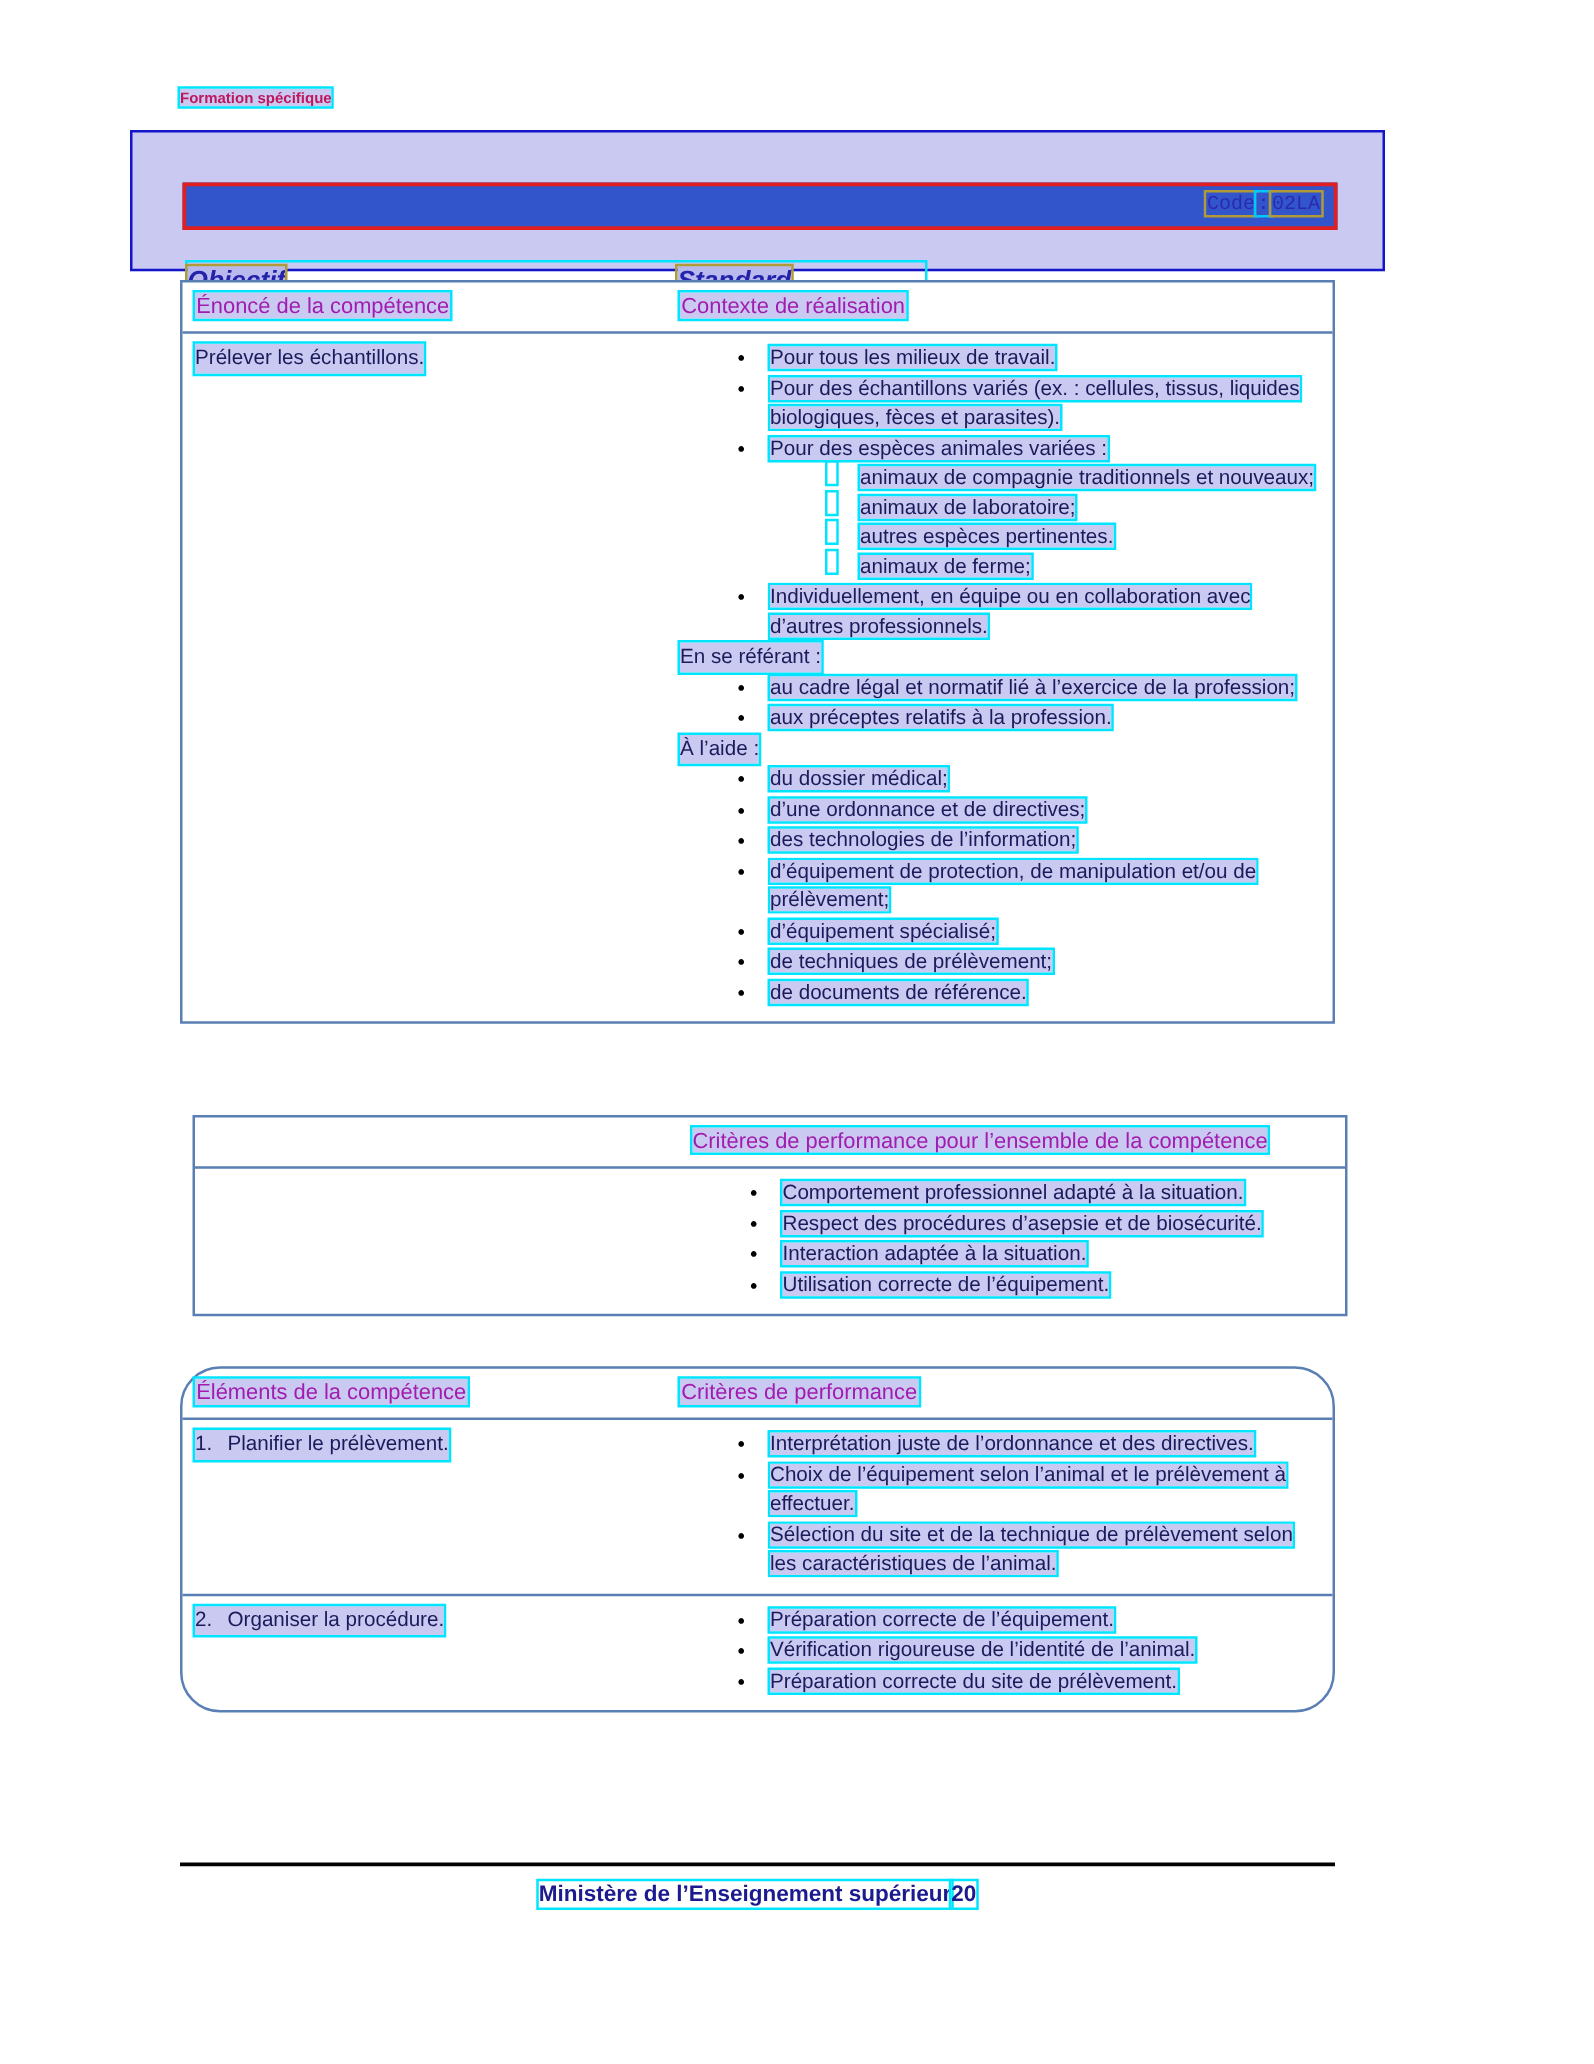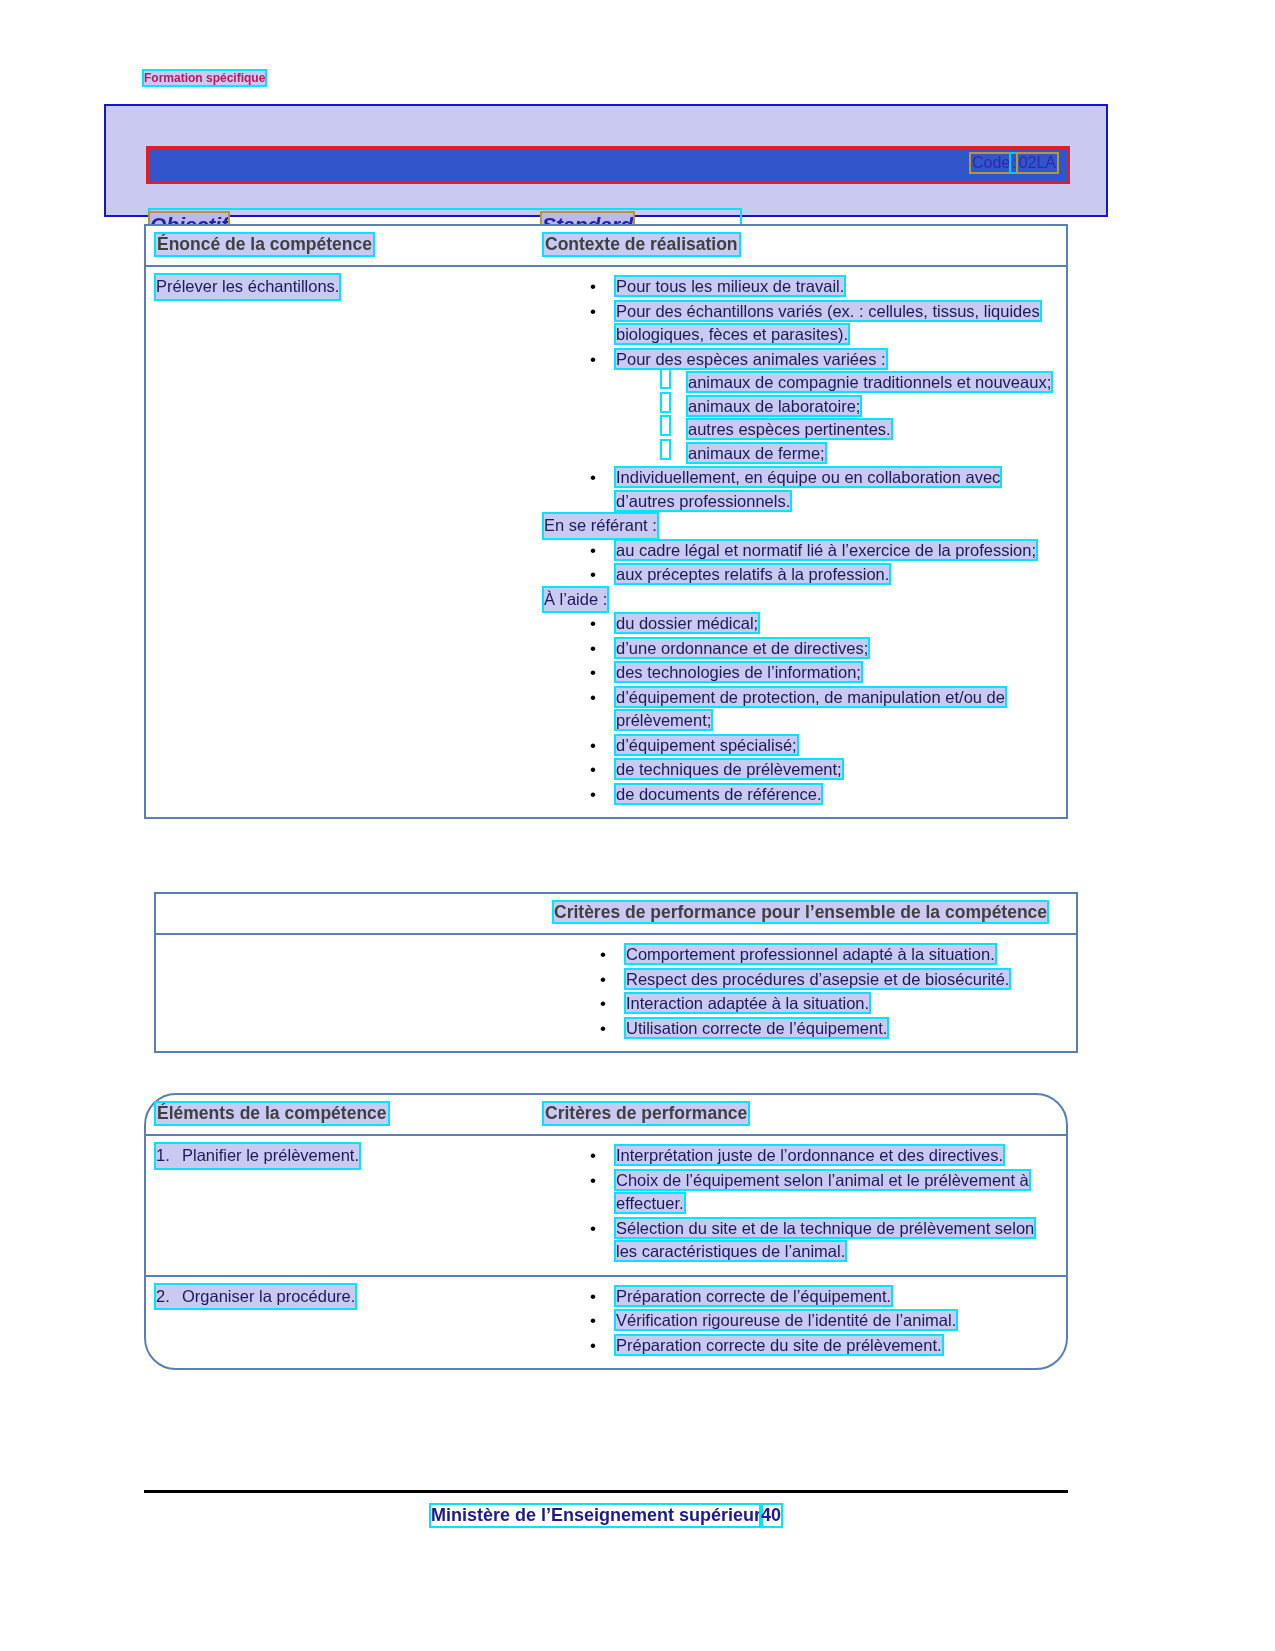--- a/index.html
+++ b/index.html
@@ -51,20 +51,21 @@
     border:2px solid #1414c8;
     box-sizing:border-box;
   }
   .banner-bar{
     position:absolute;
     left:40px; top:40px;
     width:924px; height:38px;
     background:#3355cc;
     border:3px solid #e02020;
     box-sizing:border-box;
+    font-family:Liberation Mono, monospace;
   }
   .code-wrap{
     position:absolute;
     right:10px; top:5px;
     font-size:16px;
     color:#2c2ca8;
     white-space:nowrap;
   }
   .code-word{
     background:#3355cc;
@@ -115,21 +116,21 @@
     width:924px;
     border:2px solid #5a7fb5;
     box-sizing:border-box;
     background:#ffffff;
   }
   .trow{display:flex;border-bottom:2px solid #5a7fb5;}
   .trow:last-child{border-bottom:none;}
   .cell-l{width:398px;box-sizing:border-box;padding:8px 0 10px 10px;}
   .cell-r{flex:1;box-sizing:border-box;padding:8px 10px 10px 0;}
 
-  .hdr{font-weight:bold;font-size:17.5px;color:#404040;}
+  .hdr{font-weight:normal;font-size:17.5px;color:#a21caf;}
   .hdr .hl{padding:0 1px;}
 
   .body-txt{font-size:16.5px;color:#1b1b5a;line-height:23.5px;}
 
   
   ul.l1{list-style:none;margin:0;padding:0;}
   ul.l1 > li{
     position:relative;
     padding-left:72px;
     margin:0 0 1px 0;
@@ -379,16 +380,16 @@
             <span class="hl-line">Préparation correcte du site de prélèvement.</span>
           </li>
         </ul>
       </div>
     </div>
   </div>
 
   <div class="foot-rule"></div>
   <div class="footer">
     <span class="hl-cyanline">Ministère de l’Enseignement supérieur</span>
-    <span class="hl-cyanline">40</span>
+    <span class="hl-cyanline">20</span>
   </div>
 
 </div>
 
 </body></html>

